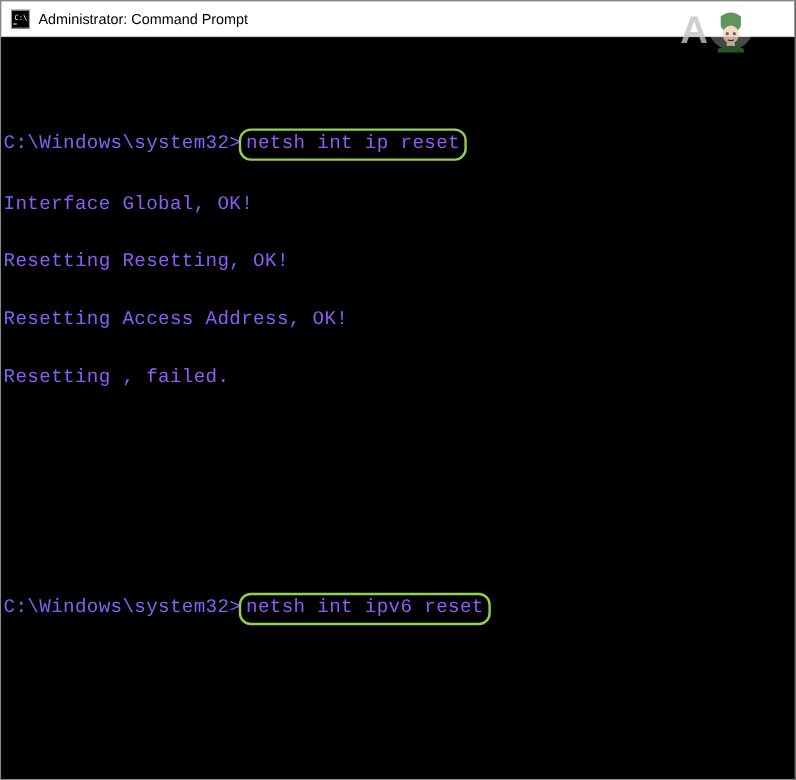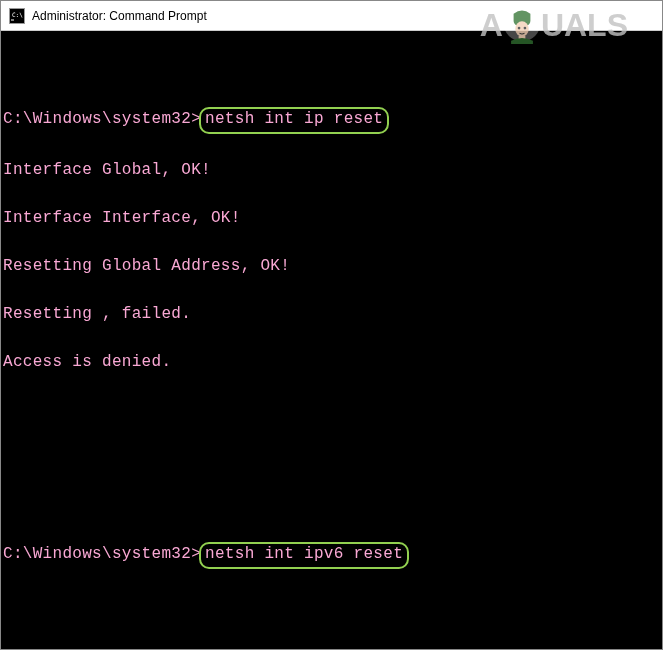--- a/index.html
+++ b/index.html
@@ -42,21 +42,21 @@
       align-items: center;
       justify-content: center;
     }
     .title-bar-icon svg {
       width: 16px;
       height: 16px;
     }
     .terminal {
       flex: 1;
       background: #000;
-      color: #f9a8d4;
+      color: #8b5cf6;
       font-family: "Consolas", "Courier New", monospace;
       font-size: 16px;
       line-height: 1.5;
       padding: 4px 2px;
       white-space: pre;
       overflow: hidden;
       letter-spacing: 0.3px;
     }
     .term-line {
       min-height: 24px;
@@ -117,24 +117,23 @@
         <path d="M2 12 L5 12" stroke="#fff" stroke-width="1"></path>
       </svg>
     </span>
     <span>Administrator: Command Prompt</span>
   </div>
 
   <div class="terminal">
 <div class="term-line"> </div>
 <div class="term-line prompt-line"><span>C:\Windows\system32&gt;</span><span class="highlight">netsh int ip reset</span></div>
 <div class="term-line">Interface Global, OK!</div>
-<div class="term-line">Interface Interface, OK!</div>
-<div class="term-line">Resetting Global Address, OK!</div>
+<div class="term-line">Resetting Resetting, OK!</div>
+<div class="term-line">Resetting Access Address, OK!</div>
 <div class="term-line">Resetting , failed.</div>
-<div class="term-line">Access is denied.</div>
 <div class="term-line"> </div>
 <div class="term-line"> </div>
 <div class="term-line"> </div>
 <div class="term-line prompt-line"><span>C:\Windows\system32&gt;</span><span class="highlight">netsh int ipv6 reset</span></div>
 
 
 
 
 
 
@@ -157,14 +156,13 @@
       <path d="M15 14 Q25 6 35 14 L35 22 Q35 26 32 27 L18 27 Q15 26 15 22 Z" fill="#3c7a3c"></path>
       <rect x="17" y="20" width="16" height="8" rx="2" fill="#3c7a3c"></rect>
       <ellipse cx="25" cy="32" rx="8" ry="9" fill="#f4d2b8"></ellipse>
       <rect x="21" y="40" width="8" height="6" fill="#f4d2b8"></rect>
       <circle cx="21.5" cy="31" r="1.6" fill="#3a3a3a"></circle>
       <circle cx="28.5" cy="31" r="1.6" fill="#3a3a3a"></circle>
       <path d="M22 37 Q25 39 28 37" stroke="#3a3a3a" stroke-width="1.2" fill="none"></path>
       <path d="M12 46 Q25 40 38 46 L38 50 L12 50 Z" fill="#2f6b2f"></path>
     </svg>
   </span>
-  <span>UALS</span>
 </div>
 
 </body></html>

